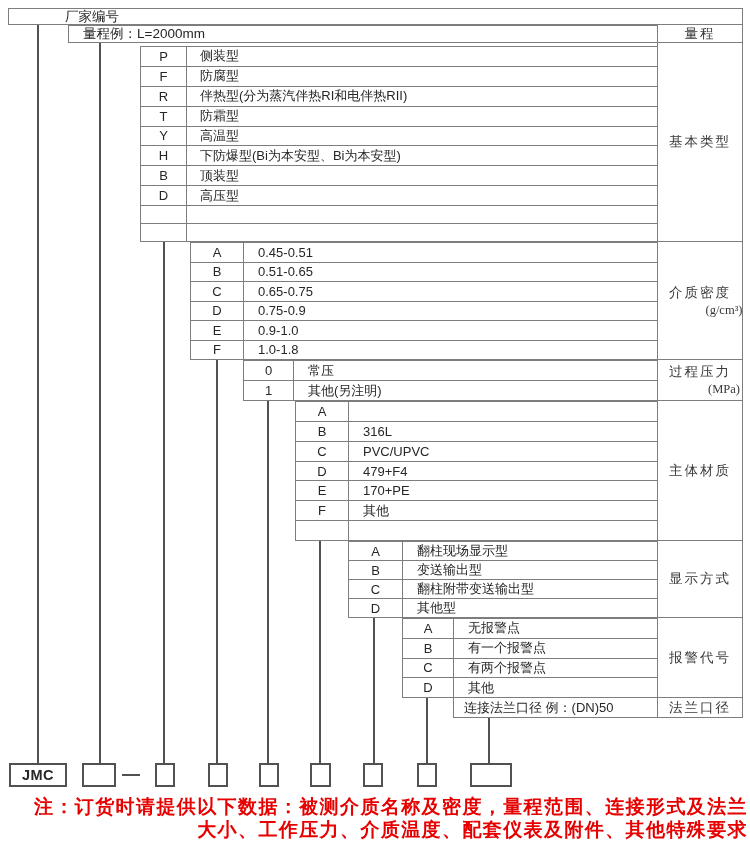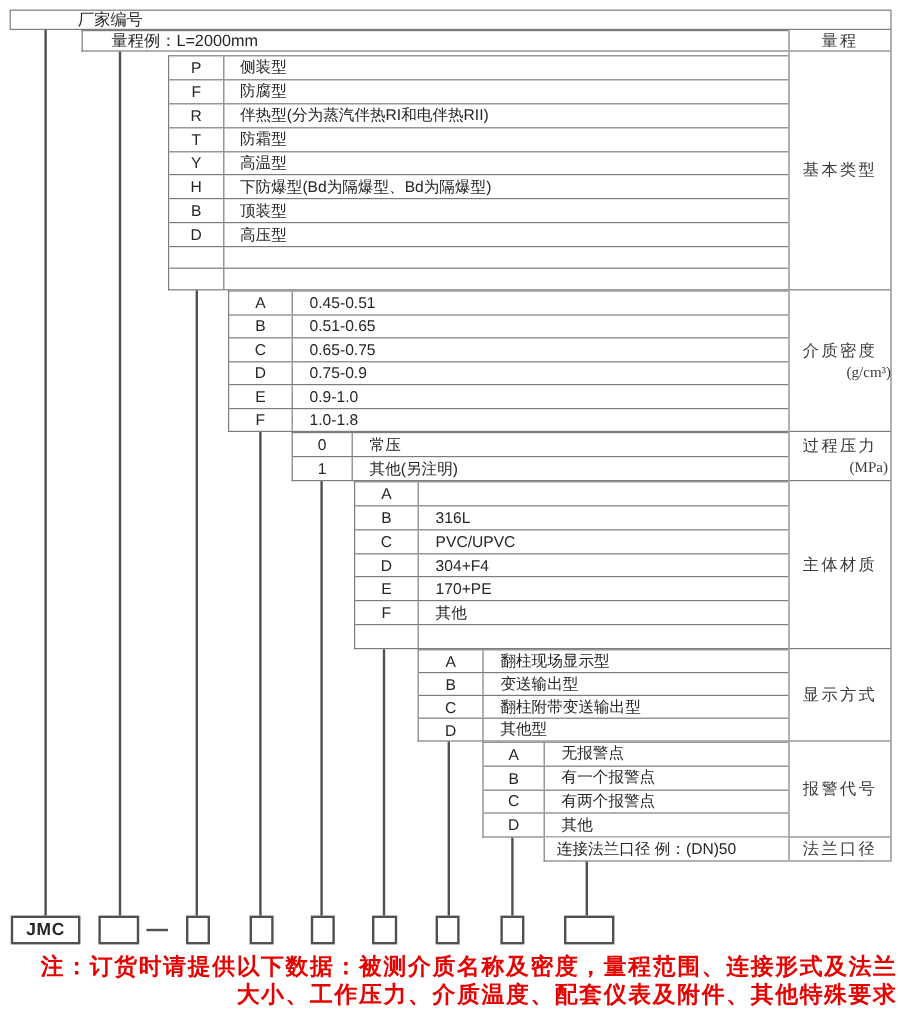--- a/index.html
+++ b/index.html
@@ -11,21 +11,21 @@
   *{margin:0;padding:0;box-sizing:border-box;}
   body{background:#ffffff;font-family:"Liberation Sans",sans-serif;color:var(--txt);}
   .stage{position:relative;width:750px;height:845px;background:#ffffff;overflow:hidden;}
 
   
   .toprow{position:absolute;display:flex;align-items:center;background:#fff;
           border:1px solid var(--grid);font-size:13.5px;}
   #factory-row{left:8px;top:8px;width:735px;height:17px;}
   #factory-row .t{margin-left:56px;}
   #range-row{left:68px;top:25px;width:589px;height:18px;border-right:none;}
-  #range-row .t{margin-left:24px;}
+  #range-row .t{margin-left:14px;}
 
   
   .block{position:absolute;display:flex;flex-direction:column;background:#fff;
          border:1px solid var(--grid);border-right:none;}
   .row{flex:1;display:flex;min-height:0;align-items:center;font-size:13px;}
   .row + .row{border-top:1px solid var(--grid);}
   .row .code{align-self:stretch;display:flex;align-items:center;justify-content:center;
              border-right:1px solid var(--grid);}
   .row .desc{flex:1;padding-left:14px;white-space:nowrap;overflow:hidden;}
   .row.empty{flex:0 0 18px;}
@@ -102,21 +102,21 @@
     <div class="row">
         <div class="code">T</div>
         <div class="desc">防霜型</div>
       </div>
     <div class="row">
         <div class="code">Y</div>
         <div class="desc">高温型</div>
       </div>
     <div class="row">
         <div class="code">H</div>
-        <div class="desc">下防爆型(Bd为隔爆型、Bd为隔爆型)</div>
+        <div class="desc">下防爆型(Bi为本安型、Bi为本安型)</div>
       </div>
     <div class="row">
         <div class="code">B</div>
         <div class="desc">顶装型</div>
       </div>
     <div class="row">
         <div class="code">D</div>
         <div class="desc">高压型</div>
       </div>
     <div class="row empty">
@@ -174,21 +174,21 @@
     <div class="row">
         <div class="code">B</div>
         <div class="desc">316L</div>
       </div>
     <div class="row">
         <div class="code">C</div>
         <div class="desc">PVC/UPVC</div>
       </div>
     <div class="row">
         <div class="code">D</div>
-        <div class="desc">304+F4</div>
+        <div class="desc">479+F4</div>
       </div>
     <div class="row">
         <div class="code">E</div>
         <div class="desc">170+PE</div>
       </div>
     <div class="row">
         <div class="code">F</div>
         <div class="desc">其他</div>
       </div>
     <div class="row empty">

